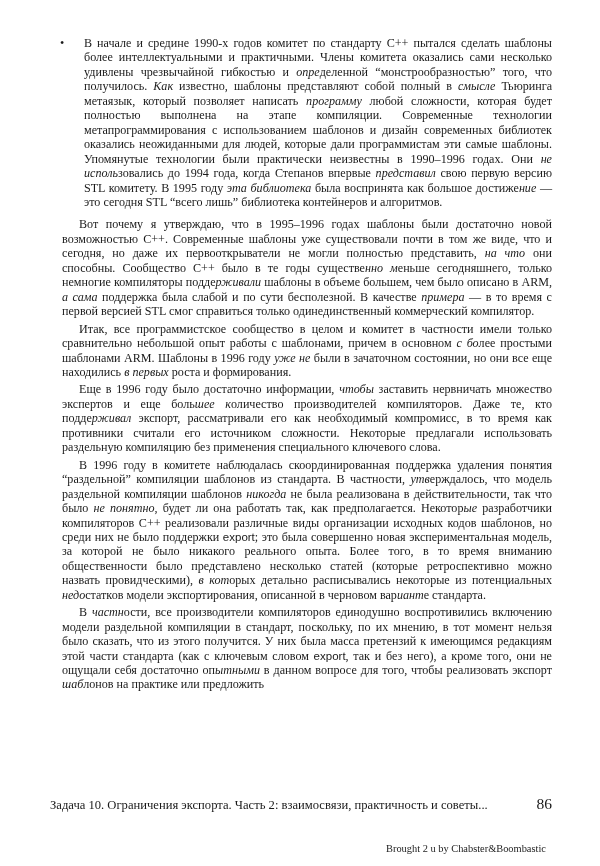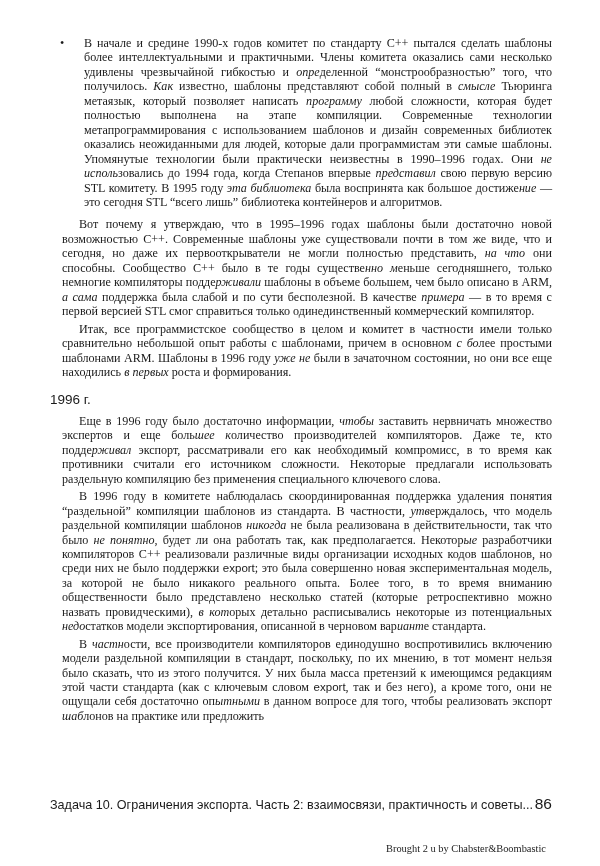--- a/index.html
+++ b/index.html
@@ -4,37 +4,36 @@
 <style>
   html, body { margin: 0; padding: 0; background: #ffffff; }
   body { width: 600px; height: 866px; position: relative; overflow: hidden; color: #1a1a1a; }
   .page { position: absolute; left: 50px; top: 36px; width: 502px; font-family: "Liberation Serif", "DejaVu Serif", serif; font-size: 12.1px; line-height: 14.45px; }
   .bullet { position: relative; padding-left: 34px; margin-bottom: 8px; text-align: justify; }
   .bullet-dot { position: absolute; left: 10px; top: 0; }
   p { margin: 0 0 3px 12px; text-indent: 17px; text-align: justify; }
   .section { font-family: "Liberation Sans", "DejaVu Sans", sans-serif; font-size: 13.5px; margin: 14px 0 6px 0; }
   i { }
   .mono { font-family: Liberation Sans, sans-serif; font-size: 11.5px; }
-  .footer { position: absolute; left: 50px; top: 795px; width: 502px; font-family: Liberation Sans, sans-serif; font-size: 12.6px; display: flex; justify-content: space-between; align-items: baseline; }
+  .footer { position: absolute; left: 50px; top: 795px; width: 502px; font-family: Liberation Serif, serif; font-size: 12.6px; display: flex; justify-content: space-between; align-items: baseline; }
   .page-number { font-size: 15.5px; }
   .credit { position: absolute; left: 386px; top: 843px; font-family: Liberation Serif, serif; font-size: 10.4px; color: #222; }
 </style>
 </head>
 <body>
 
 <div class="page">
   <div class="bullet">
     <span class="bullet-dot">•</span>
     <span><span>В начале и средине 1990-х годов комитет по стандарту C++ пытался сделать шаблоны более интеллектуальными и практичными. Члены комитета оказались сами несколько удивлены чрезвычайной гибкостью и </span><i>опре</i><span>деленной “монстрообразностью” того, что получилось. </span><i>Как</i><span> известно, шаблоны представляют собой полный в </span><i>смысле</i><span> Тьюринга метаязык, который позволяет написать </span><i>программу</i><span> любой сложности, которая будет полностью выполнена на этапе компиляции. Современные технологии метапрограммирования с использованием шаблонов и дизайн современных библиотек оказались неожиданными для людей, которые дали программистам эти самые шаблоны. Упомянутые технологии были практически неизвестны в 1990–1996 годах. Они </span><i>не исполь</i><span>зовались до 1994 года, когда Степанов впервые </span><i>представил</i><span> свою первую версию STL комитету. В 1995 году </span><i>эта библиотека</i><span> была воспринята как большое достиже</span><i>ние</i><span> — это сегодня STL “всего лишь” библиотека контейнеров и алгоритмов.</span></span>
   </div>
 
   <p><span>Вот почему я утверждаю, что в 1995–1996 годах шаблоны были достаточно новой возможностью C++. Современные шаблоны уже существовали почти в том же виде, что и сегодня, но даже их первооткрыватели не могли полностью представить, </span><i>на что</i><span> они способны. Сообщество C++ было в те годы существе</span><i>нно м</i><span>еньше сегодняшнего, только немногие компиляторы подде</span><i>рживали</i><span> шаблоны в объеме большем, чем было описано в ARM, </span><i>а сама</i><span> поддержка была слабой и по сути бесполезной. В качестве </span><i>примера</i><span> — в то время с первой версией STL смог справиться только одинединственный коммерческий компилятор.</span></p>
   <p><span>Итак, все программистское сообщество в целом и комитет в частности имели только сравнительно небольшой опыт работы с шаблонами, причем в основном </span><i>с бо</i><span>лее простыми шаблонами ARM. Шаблоны в 1996 году </span><i>уже не</i><span> были в зачаточном состоянии, но они все еще находились </span><i>в первых</i><span> роста и формирования.</span></p>
 
-  <div class="section">1996 г.</div>
 
   <p><span>Еще в 1996 году было достаточно информации, </span><i>чтобы</i><span> заставить нервничать множество экспертов и еще боль</span><i>шее к</i><span>оличество производителей компиляторов. Даже те, кто подде</span><i>рживал</i><span> экспорт, рассматривали его как необходимый компромисс, в то время как противники считали его источником сложности. Некоторые предлагали использовать раздельную компиляцию без применения специального ключевого слова.</span></p>
   <p><span>В 1996 году в комитете наблюдалась скоординированная поддержка удаления понятия “раздельной” компиляции шаблонов из стандарта. В частности, </span><i>утв</i><span>ерждалось, что модель раздельной компиляции шаблонов </span><i>никогда</i><span> не была реализована в действительности, так что было </span><i>не понятно</i><span>, будет ли она работать так, как предполагается. Некотор</span><i>ые</i><span> разработчики компиляторов C++ реализовали различные виды организации исходных кодов шаблонов, но среди них не было поддержки </span><span class="mono">export</span><span>; это была совершенно новая экспериментальная модель, за которой не было никакого реального опыта. Более того, в то время вниманию общественности было представлено несколько статей (которые ретроспективно можно назвать провидческими), </span><i>в кот</i><span>орых детально расписывались некоторые из потенциальных </span><i>недо</i><span>статков модели экспортирования, описанной в черновом вар</span><i>иант</i><span>е стандарта.</span></p>
   <p><span>В </span><i>частн</i><span>ости, все производители компиляторов единодушно воспротивились включению модели раздельной компиляции в стандарт, поскольку, по их мнению, в тот момент нельзя было сказать, что из этого получится. У них была масса претензий к имеющимся редакциям этой части стандарта (как с ключевым словом </span><span class="mono">export</span><span>, так и без него), а кроме того, они не ощущали себя достаточно оп</span><i>ытными</i><span> в данном вопросе для того, чтобы реализовать экспорт </span><i>шаб</i><span>лонов на практике или предложить</span></p>
 </div>
 
 <div class="footer">
   <span>Задача 10. Ограничения экспорта. Часть 2: взаимосвязи, практичность и советы...</span>
   <span class="page-number">86</span>
 </div>

